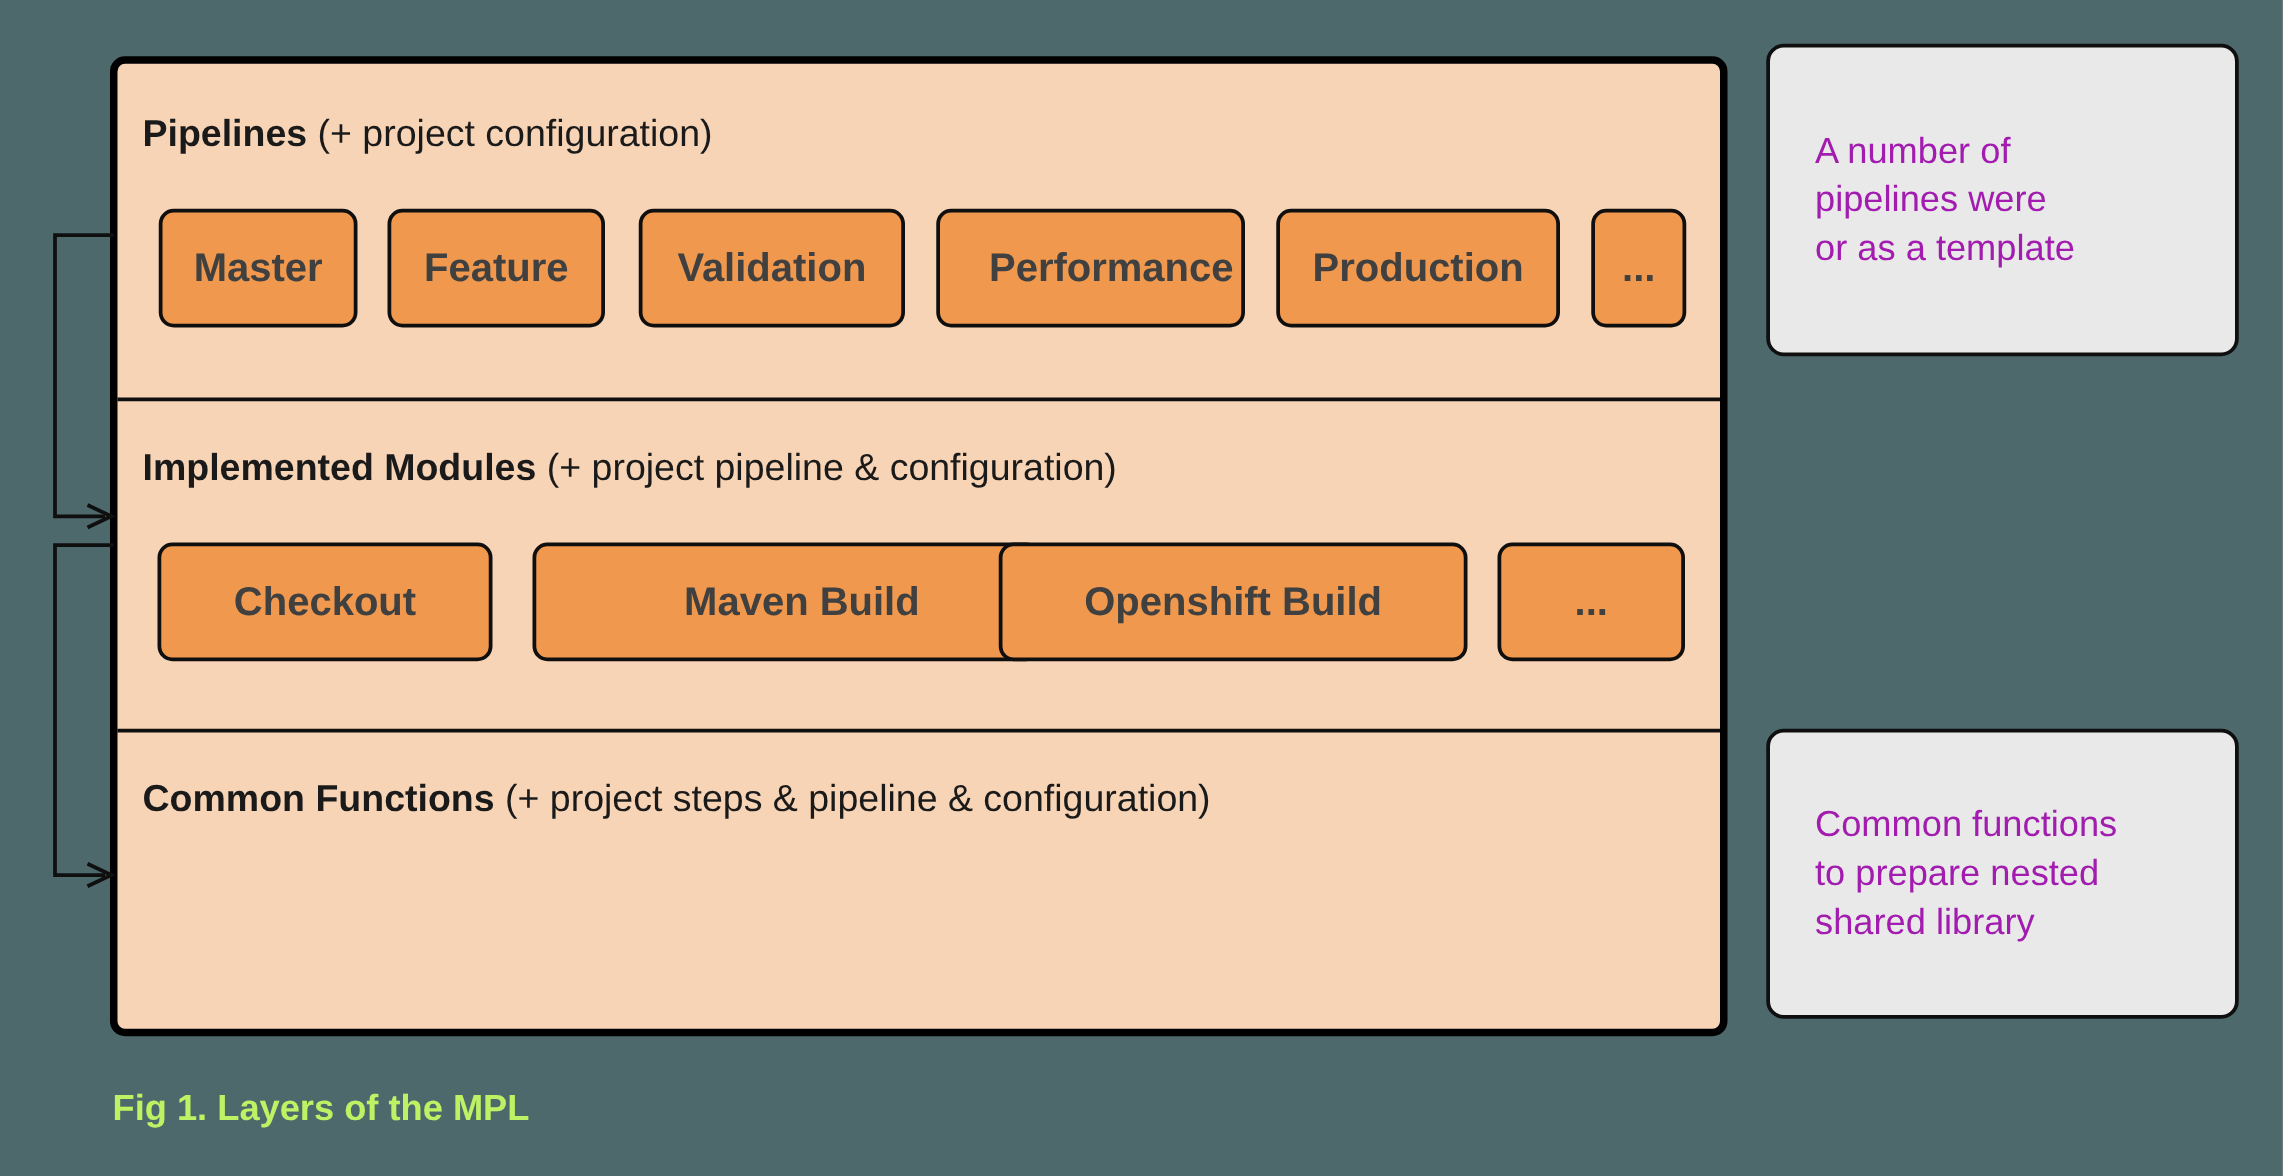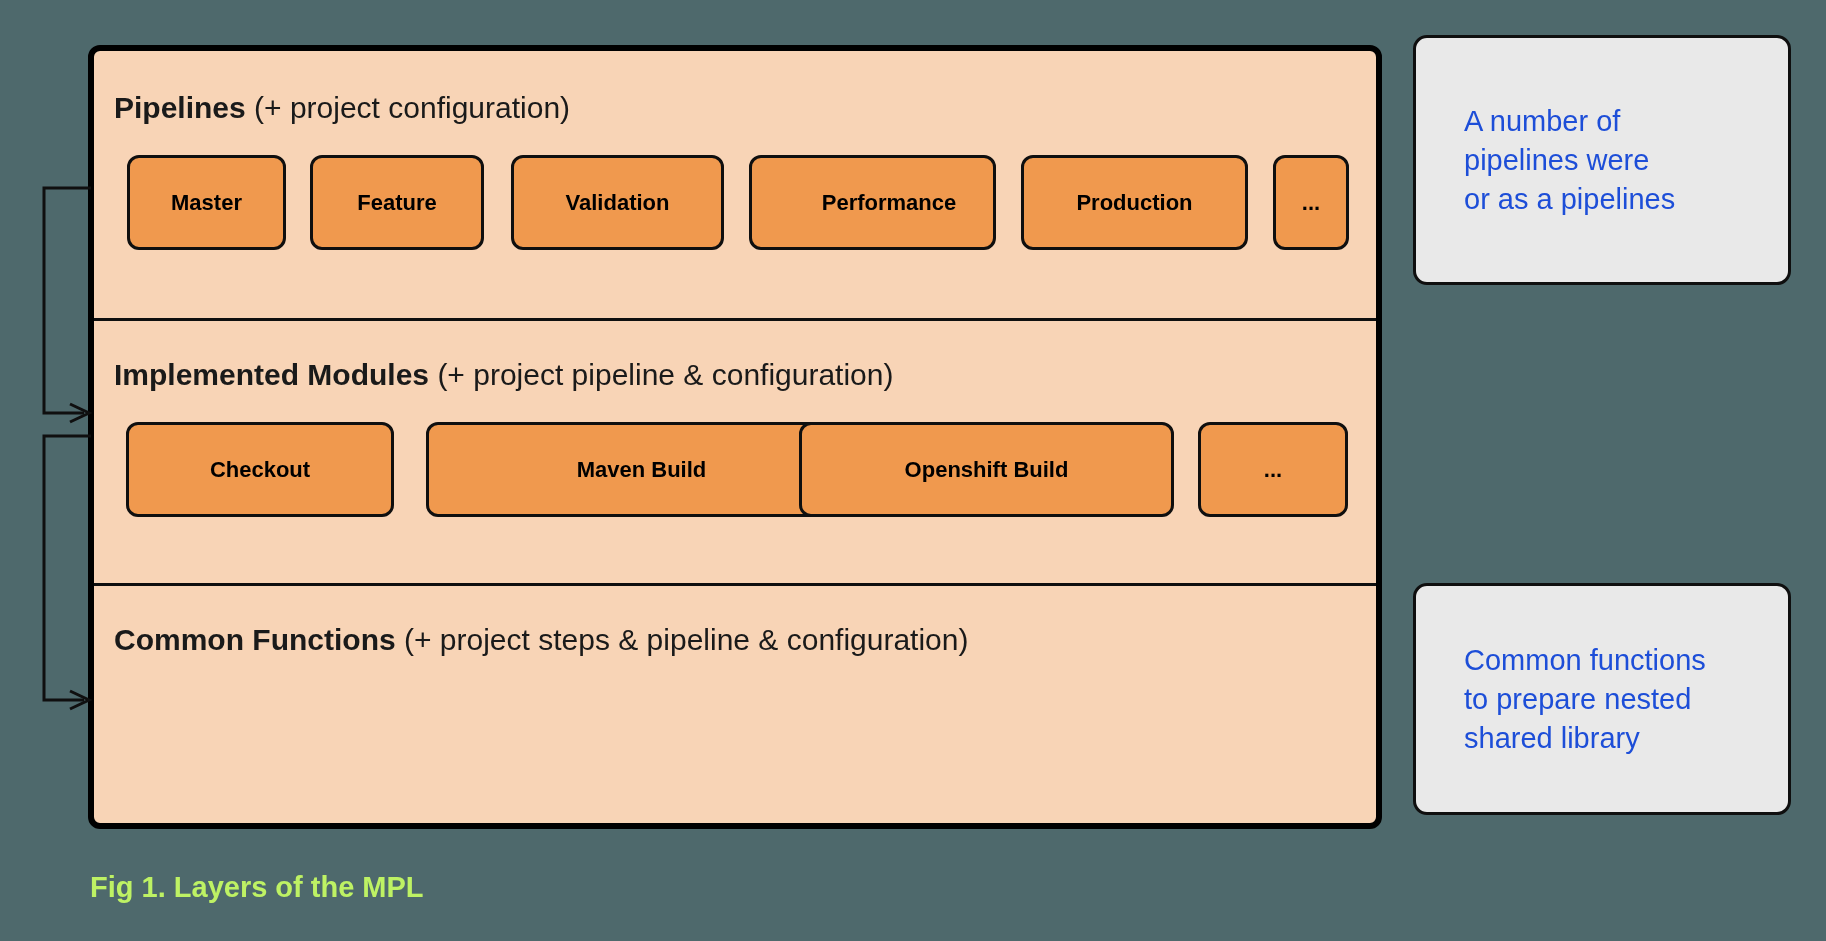--- a/index.html
+++ b/index.html
@@ -33,27 +33,27 @@
   .layer-title{
     position:absolute;left:20px;top:39px;
     margin:0;
     font-size:30px;line-height:36px;
     font-weight:normal;
     color:#1a1a1a;
     white-space:nowrap;
   }
   .layer-title b{font-weight:bold;}
   .pill{
-    position:absolute;top:104px;height:95px;
+    position:absolute;top:116px;height:95px;
     box-sizing:border-box;
     background:#f0994e;
     border:3px solid #0f0f0f;
     border-radius:12px;
     display:flex;align-items:center;justify-content:center;
-    font-size:22px;font-weight:bold;color:#000000;
+    font-size:32px;font-weight:bold;color:#404040;
     white-space:nowrap;
   }
   
   .b-master     {left:33px;  width:159px;}
   .b-feature    {left:216px; width:174px;}
   .b-validation {left:417px; width:213px;}
   .b-performance{left:655px; width:247px;padding-left:33px;}
   .b-production {left:927px; width:227px;}
   .b-dots1      {left:1179px;width:76px;}
   
@@ -62,22 +62,22 @@
   .b-openshift {left:705px; width:375px;}
   .b-dots2     {left:1104px;width:150px;}
   
   .note{
     position:absolute;left:1413px;width:378px;
     box-sizing:border-box;
     background:#e9e9e9;
     border:3px solid #0f0f0f;
     border-radius:14px;
     display:flex;flex-direction:column;justify-content:center;
-    padding-left:48px;padding-right:14px;
-    color:#1d4ed8;
+    padding-left:36px;padding-right:14px;
+    color:#a21caf;
     font-size:29px;line-height:39px;
   }
   .note-1{top:35px;height:250px;}
   .note-2{top:318px;height:234px;}
   .note-3{top:583px;height:232px;}
   
   .arrows{
     position:absolute;left:0;top:0;width:1826px;height:941px;
     pointer-events:none;
   }
@@ -131,21 +131,21 @@
     </g>
     <g>
       <path class="arrow-line" d="M91 436 H44 V700 H84"></path>
       <path class="arrow-line" d="M70 691 L89 700 L70 709"></path>
     </g>
   </svg>
 
   <aside class="note note-1">
     <div>A number of</div>
     <div>pipelines were</div>
-    <div>or as a pipelines</div>
+    <div>or as a template</div>
   </aside>
 
 
   <aside class="note note-3">
     <div>Common functions</div>
     <div>to prepare nested</div>
     <div>shared library</div>
   </aside>
 
   <div class="caption">Fig 1. Layers of the MPL</div>

